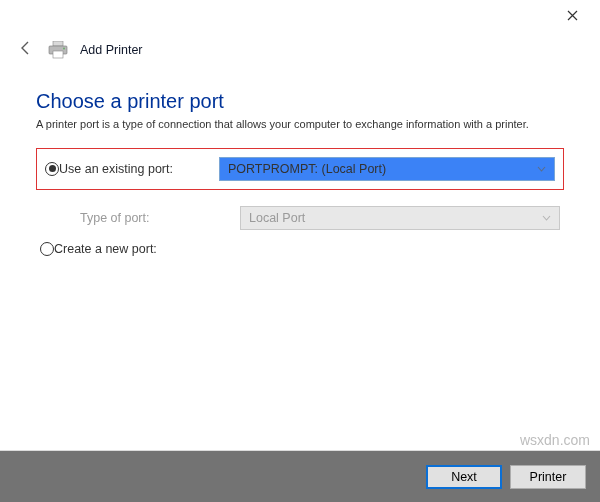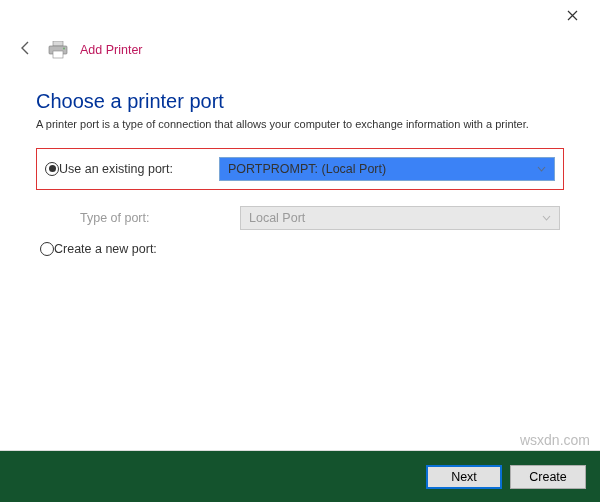--- a/index.html
+++ b/index.html
@@ -9,21 +9,21 @@
       height: 30px; display: flex; justify-content: flex-end; align-items: center;
       padding: 0 8px;
     }
     .close-glyph { width: 40px; height: 28px; display: flex; align-items: center; justify-content: center; font-size: 14px; color: #333; }
 
     .header-row {
       display: flex; align-items: center; gap: 12px; padding: 8px 24px 4px 16px; height: 36px;
     }
     .back-arrow { font-size: 16px; color: #5a5a5a; width: 20px; text-align: center; }
     .printer-icon svg { display: block; }
-    .header-title { font-size: 12.5px; color: #be185d; }
+    .header-title { font-size: 12.5px; color: #0f172a; }
 
     .content { padding: 24px 36px 0 36px; }
     .heading { color: #003399; font-size: 20px; font-weight: 400; margin-bottom: 4px; }
     .description { font-size: 11px; color: #333; line-height: 1.45; margin-bottom: 15px; }
 
     .option-row {
       display: flex; align-items: center; gap: 0; padding: 6px 4px;
     }
     .highlight-box { border: 1px solid #d33; padding: 2px 4px; margin-bottom: 10px; }
     .radio { width: 14px; height: 14px; border: 1px solid #333; border-radius: 50%; display: inline-flex; align-items: center; justify-content: center; flex-shrink: 0; }
@@ -36,21 +36,21 @@
       flex: 1; height: 24px; border: 1px solid #7aa6d6; background: #3b82f6;
       display: flex; align-items: center; justify-content: space-between;
       padding: 0 8px; font-size: 12.5px; color: #333;
     }
     .combo.disabled { border: 1px solid #c9c9c9; background: #e8e8e8; color: #9a9a9a; }
     .chev { font-size: 10px; color: #5b6d8a; }
     .combo.disabled .chev { color: #b5b5b5; }
 
     .footer {
       position: absolute; bottom: 0; left: 0; right: 0; height: 52px;
-      border-top: 1px solid #dcdcdc; background: #14532d;
+      border-top: 1px solid #dcdcdc; background: #737373;
       display: flex; justify-content: flex-end; align-items: center; gap: 8px;
       padding: 0 14px;
     }
     .btn {
       min-width: 76px; height: 24px; font-size: 12.5px; background: #e1e1e1;
       border: 1px solid #adadad; display: flex; align-items: center; justify-content: center;
     }
     .btn.primary { border: 2px solid #0a6fd6; background: #e1e1e1; }
 
     .watermark { position: absolute; bottom: 54px; right: 10px; font-size: 14px; color: #bdbdbd; margin-top: 30px; }
@@ -117,14 +117,14 @@
   <div class="option-row">
     <span class="radio"></span>
     <span class="option-label">Create a new port:</span>
   </div>
 </div>
 
 <div class="watermark">wsxdn.com</div>
 
 <div class="footer">
   <div class="btn primary">Next</div>
-  <div class="btn">Create</div>
+  <div class="btn">Printer</div>
 </div>
 
 </body></html>

